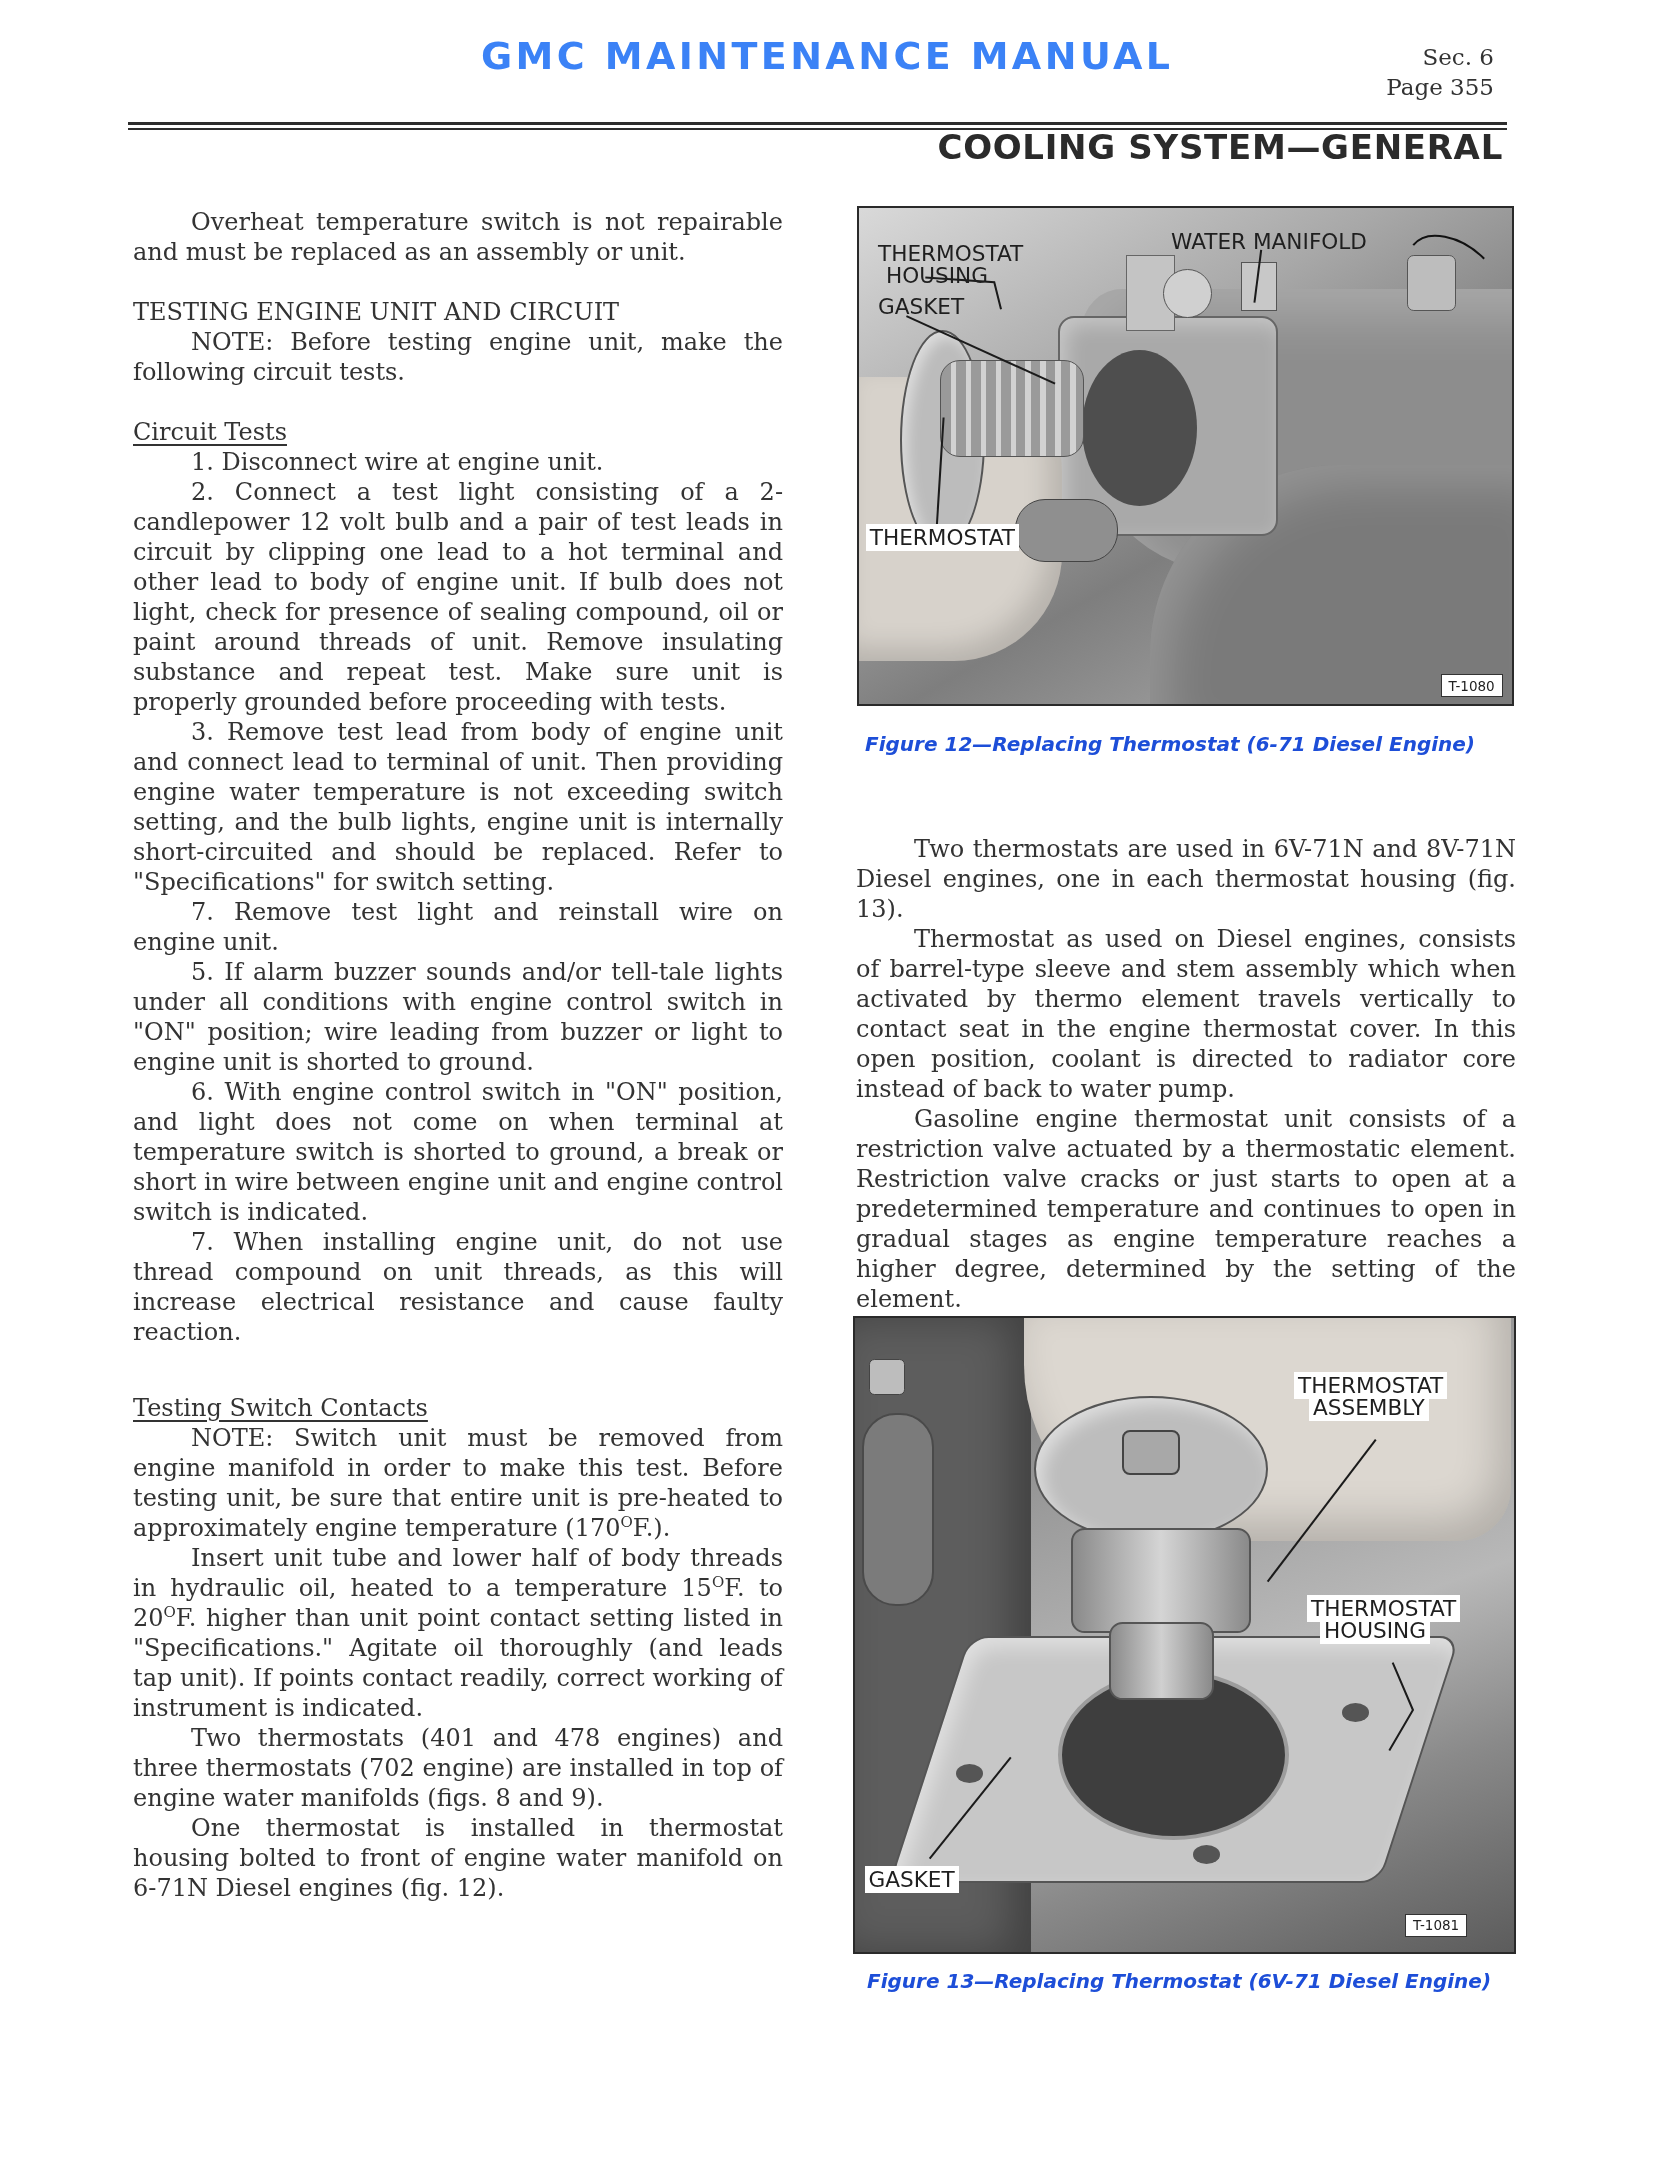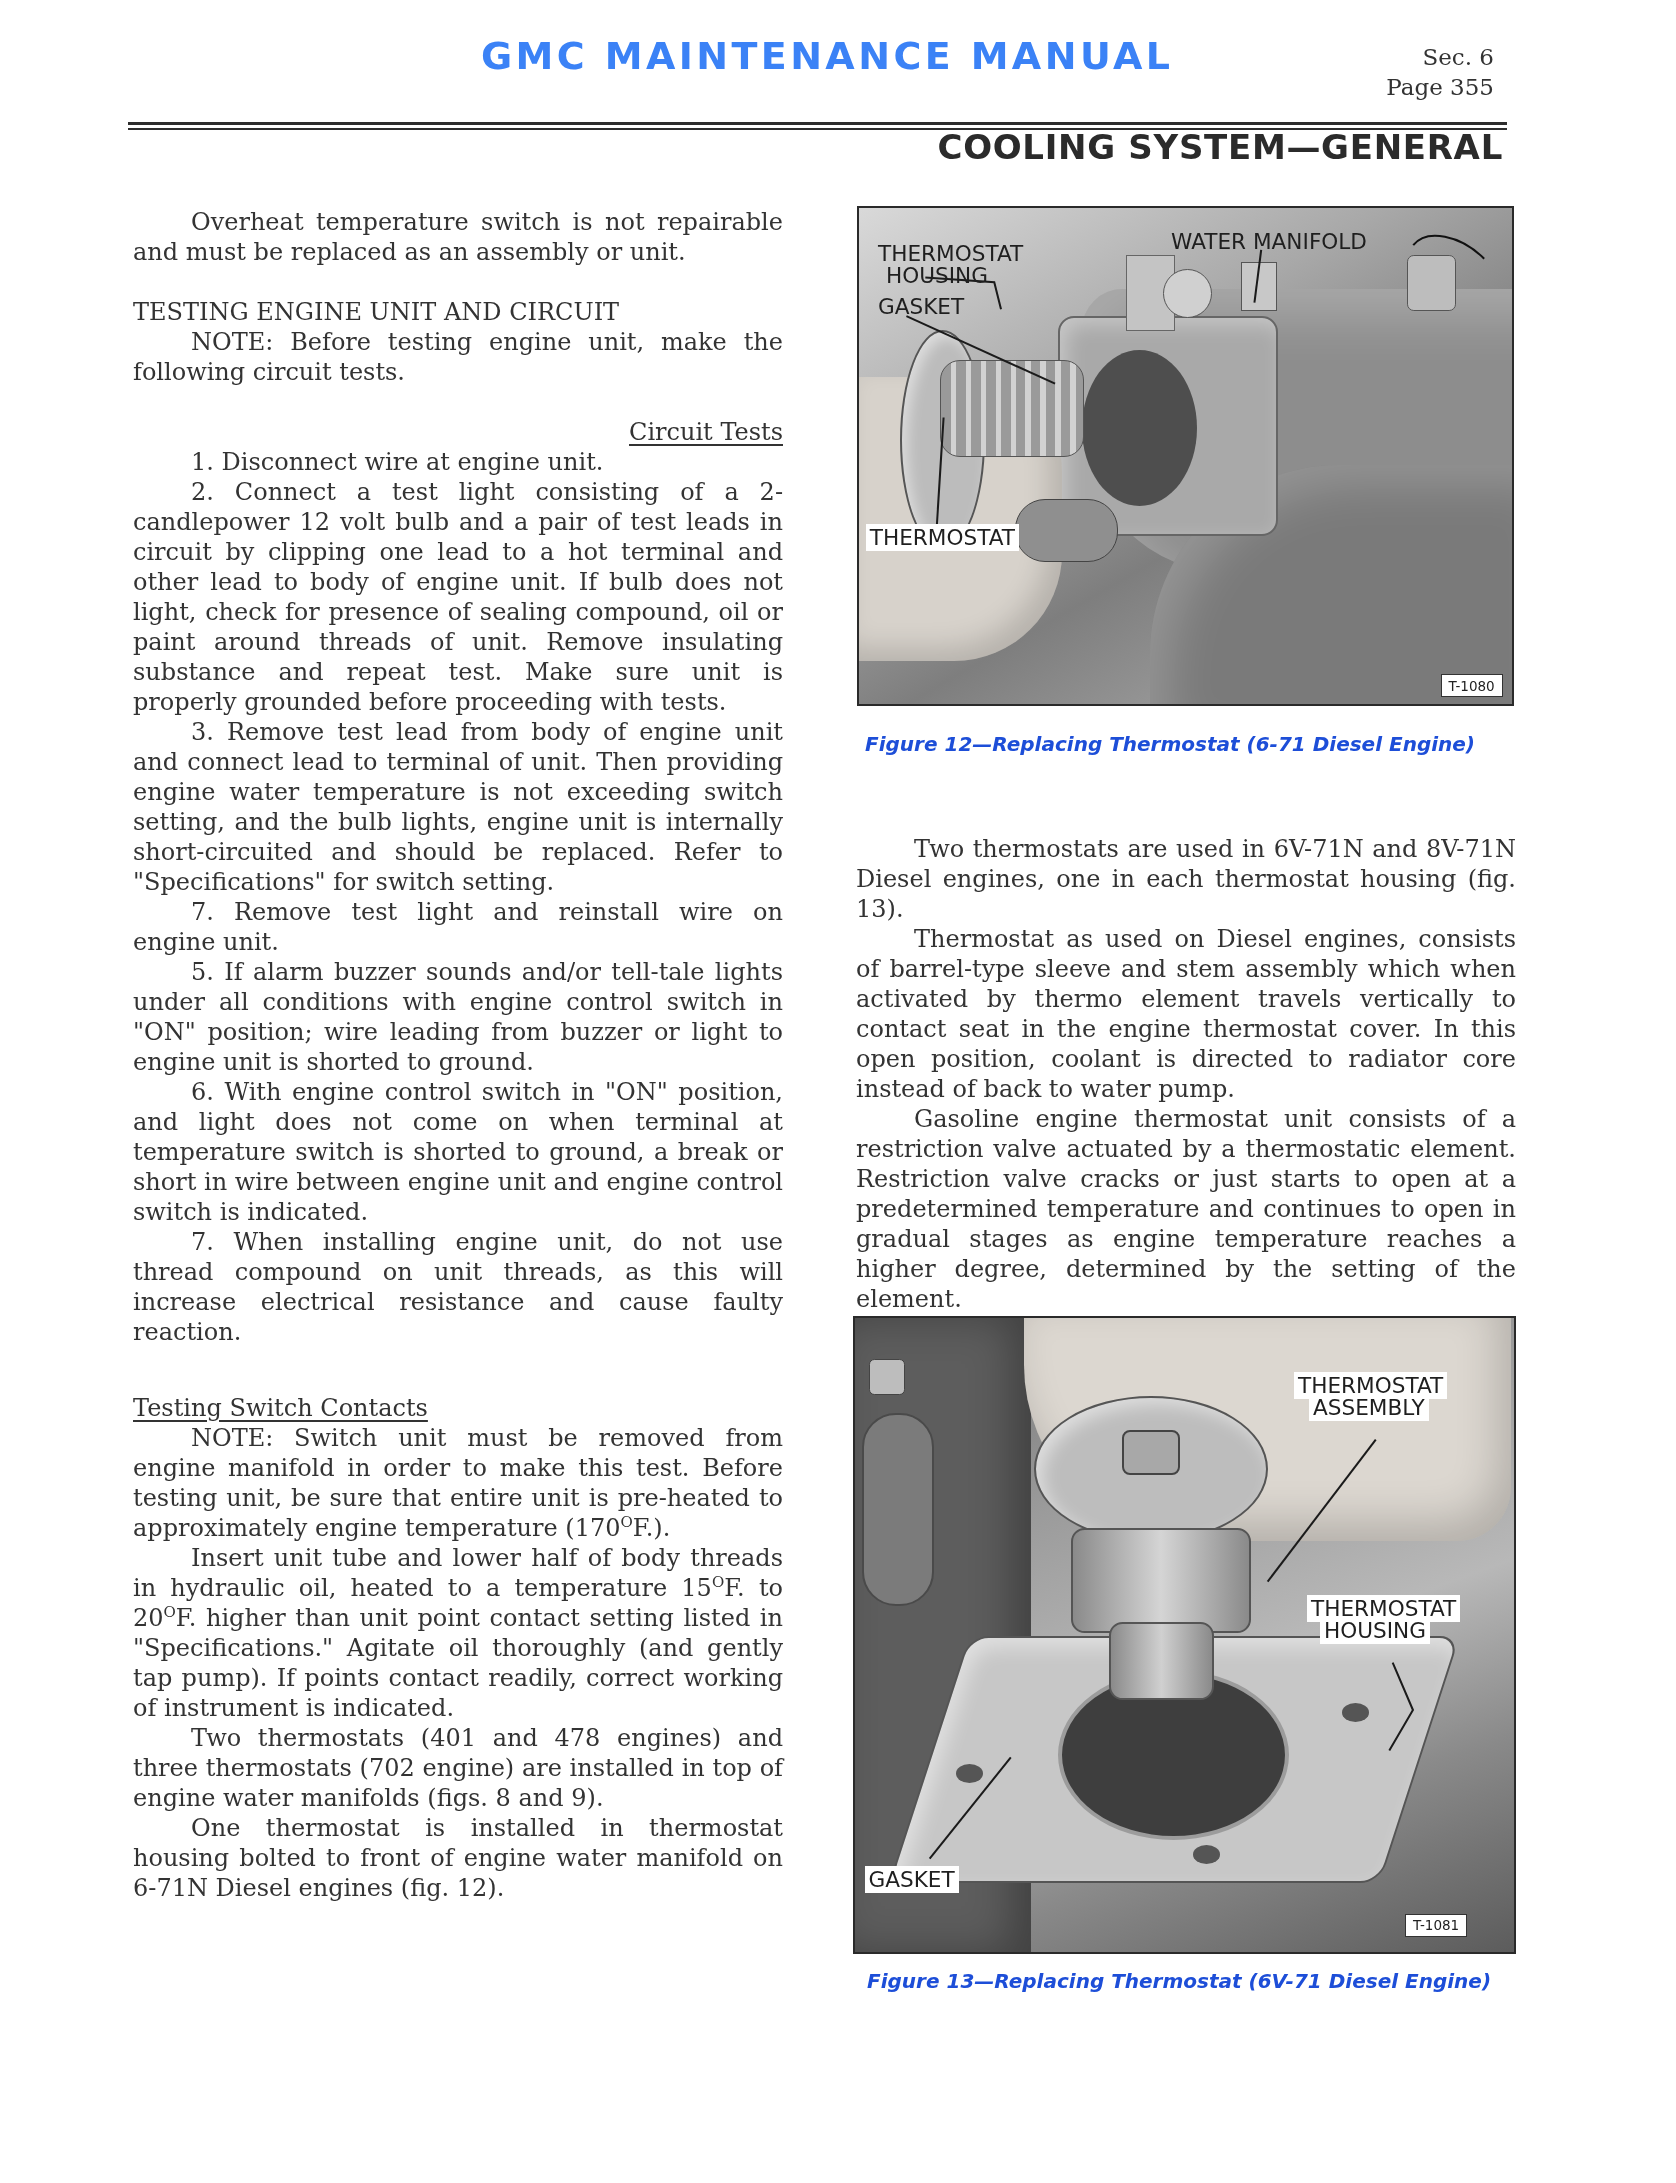--- a/index.html
+++ b/index.html
@@ -52,32 +52,32 @@
 <div id="rule-1" class="rule"></div>
 <div id="rule-2" class="rule"></div>
 <div id="section-title" class="sans">COOLING SYSTEM—GENERAL</div>
 
 <div id="left-col" class="col serif">
   <p class="p indent lastline-left">Overheat temperature switch is not repairable and must be replaced as an assembly or unit.</p>
 
   <p class="p gap-lg" style="text-align:left">TESTING ENGINE UNIT AND CIRCUIT</p>
   <p class="p indent lastline-left">NOTE: Before testing engine unit, make the following circuit tests.</p>
 
-  <p class="p gap-lg" style="text-align:right"><span class="underline">Circuit Tests</span></p>
+  <p class="p gap-lg" style="text-align:left"><span class="underline">Circuit Tests</span></p>
   <p class="p indent lastline-left">1. Disconnect wire at engine unit.</p>
   <p class="p indent lastline-left">2. Connect a test light consisting of a 2-candlepower 12 volt bulb and a pair of test leads in circuit by clipping one lead to a hot terminal and other lead to body of engine unit. If bulb does not light, check for presence of sealing compound, oil or paint around threads of unit. Remove insulating substance and repeat test. Make sure unit is properly grounded before proceeding with tests.</p>
   <p class="p indent lastline-left">3. Remove test lead from body of engine unit and connect lead to terminal of unit. Then providing engine water temperature is not exceeding switch setting, and the bulb lights, engine unit is internally short-circuited and should be replaced. Refer to "Specifications" for switch setting.</p>
   <p class="p indent lastline-left">7. Remove test light and reinstall wire on engine unit.</p>
   <p class="p indent lastline-left">5. If alarm buzzer sounds and/or tell-tale lights under all conditions with engine control switch in "ON" position; wire leading from buzzer or light to engine unit is shorted to ground.</p>
   <p class="p indent lastline-left">6. With engine control switch in "ON" position, and light does not come on when terminal at temperature switch is shorted to ground, a break or short in wire between engine unit and engine control switch is indicated.</p>
   <p class="p indent lastline-left">7. When installing engine unit, do not use thread compound on unit threads, as this will increase electrical resistance and cause faulty reaction.</p>
 
   <p class="p gap-xl" style="text-align:left"><span class="underline">Testing Switch Contacts</span></p>
   <p class="p indent lastline-left"><span>NOTE: Switch unit must be removed from engine manifold in order to make this test. Before testing unit, be sure that entire unit is pre-heated to approximately engine temperature (170</span><sup>O</sup><span>F.).</span></p>
-  <p class="p indent lastline-left"><span>Insert unit tube and lower half of body threads in hydraulic oil, heated to a temperature 15</span><sup>O</sup><span>F. to 20</span><sup>O</sup><span>F. higher than unit point contact setting listed in "Specifications." Agitate oil thoroughly (and gently tap pump). If points contact readily, correct working of instrument is indicated.</span></p>
+  <p class="p indent lastline-left"><span>Insert unit tube and lower half of body threads in hydraulic oil, heated to a temperature 15</span><sup>O</sup><span>F. to 20</span><sup>O</sup><span>F. higher than unit point contact setting listed in "Specifications." Agitate oil thoroughly (and leads tap unit). If points contact readily, correct working of instrument is indicated.</span></p>
 
 
   <p class="p indent lastline-left">Two thermostats (401 and 478 engines) and three thermostats (702 engine) are installed in top of engine water manifolds (figs. 8 and 9).</p>
   <p class="p indent lastline-left">One thermostat is installed in thermostat housing bolted to front of engine water manifold on 6-71N Diesel engines (fig. 12).</p>
 </div>
 
 <div id="figure-12" class="figure">
 
   <div class="fig-shape" style="left:223px; top:81px; width:473px; height:284px; background:#8d8d8d; border-radius:41px 0 0 149px; box-shadow: inset 27px 27px 54px rgba(255,255,255,0.25);"></div>
   <div class="fig-shape" style="left:291px; top:257px; width:379px; height:257px; background:#7a7a7a; border-radius:189px 0 0 0; box-shadow: inset 20px 20px 47px rgba(255,255,255,0.2);"></div>

